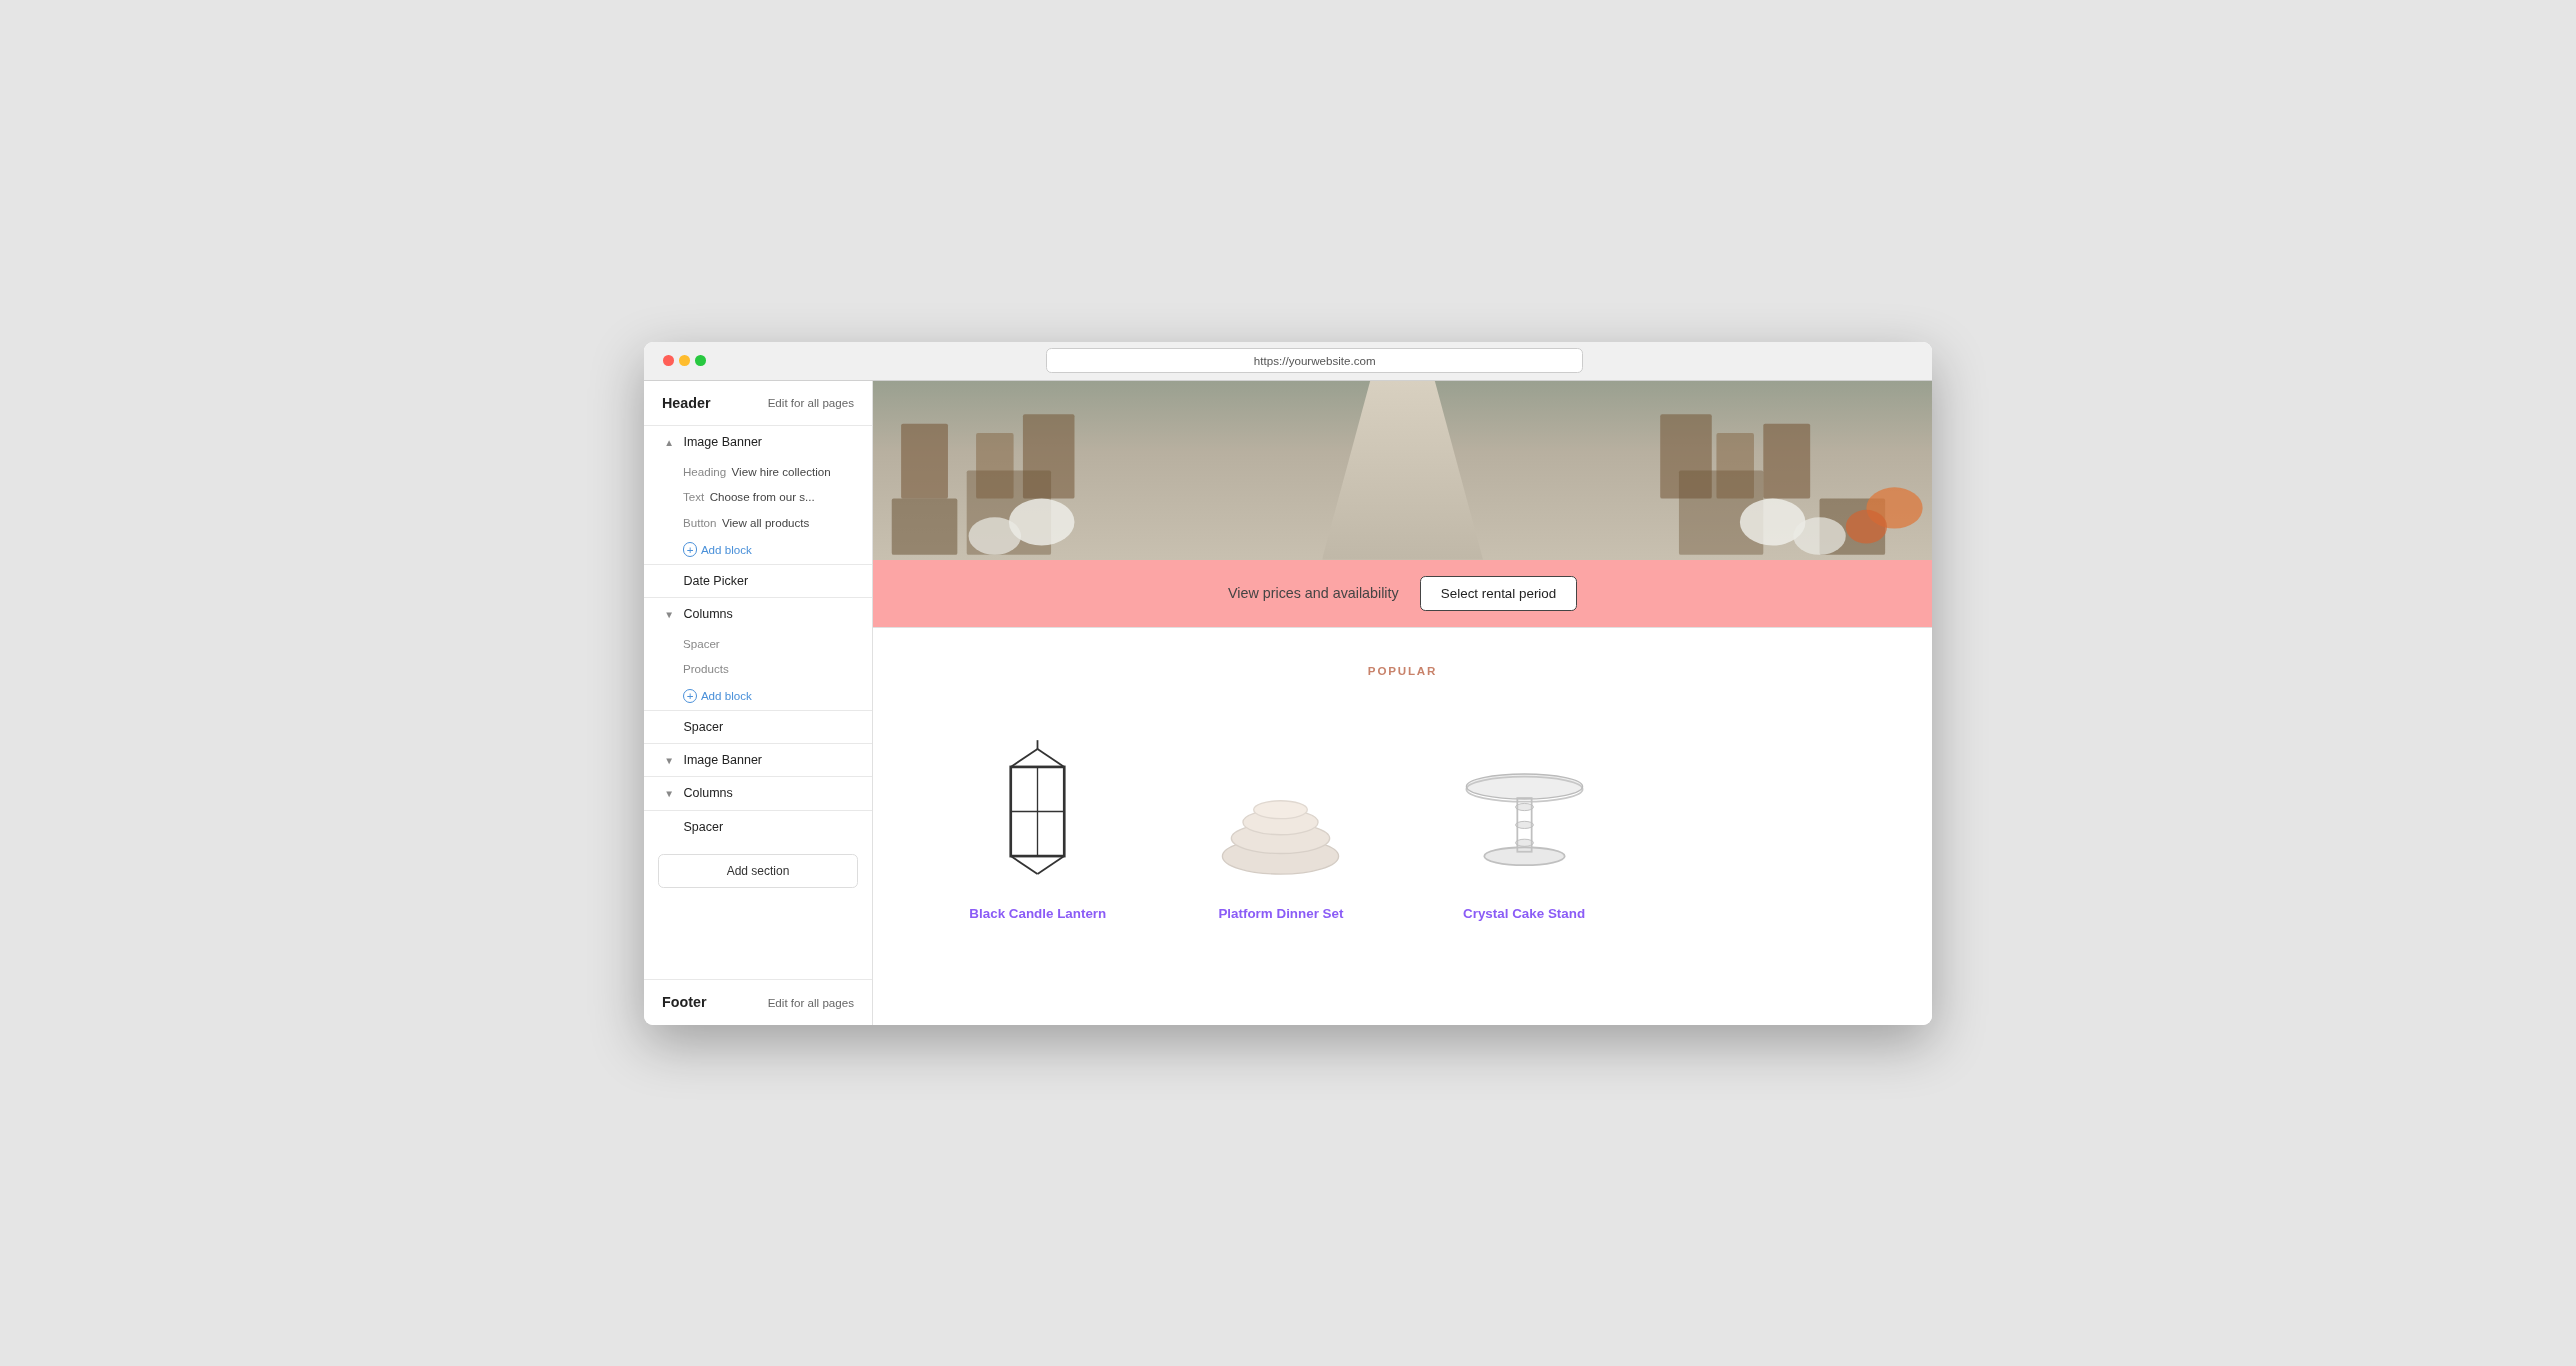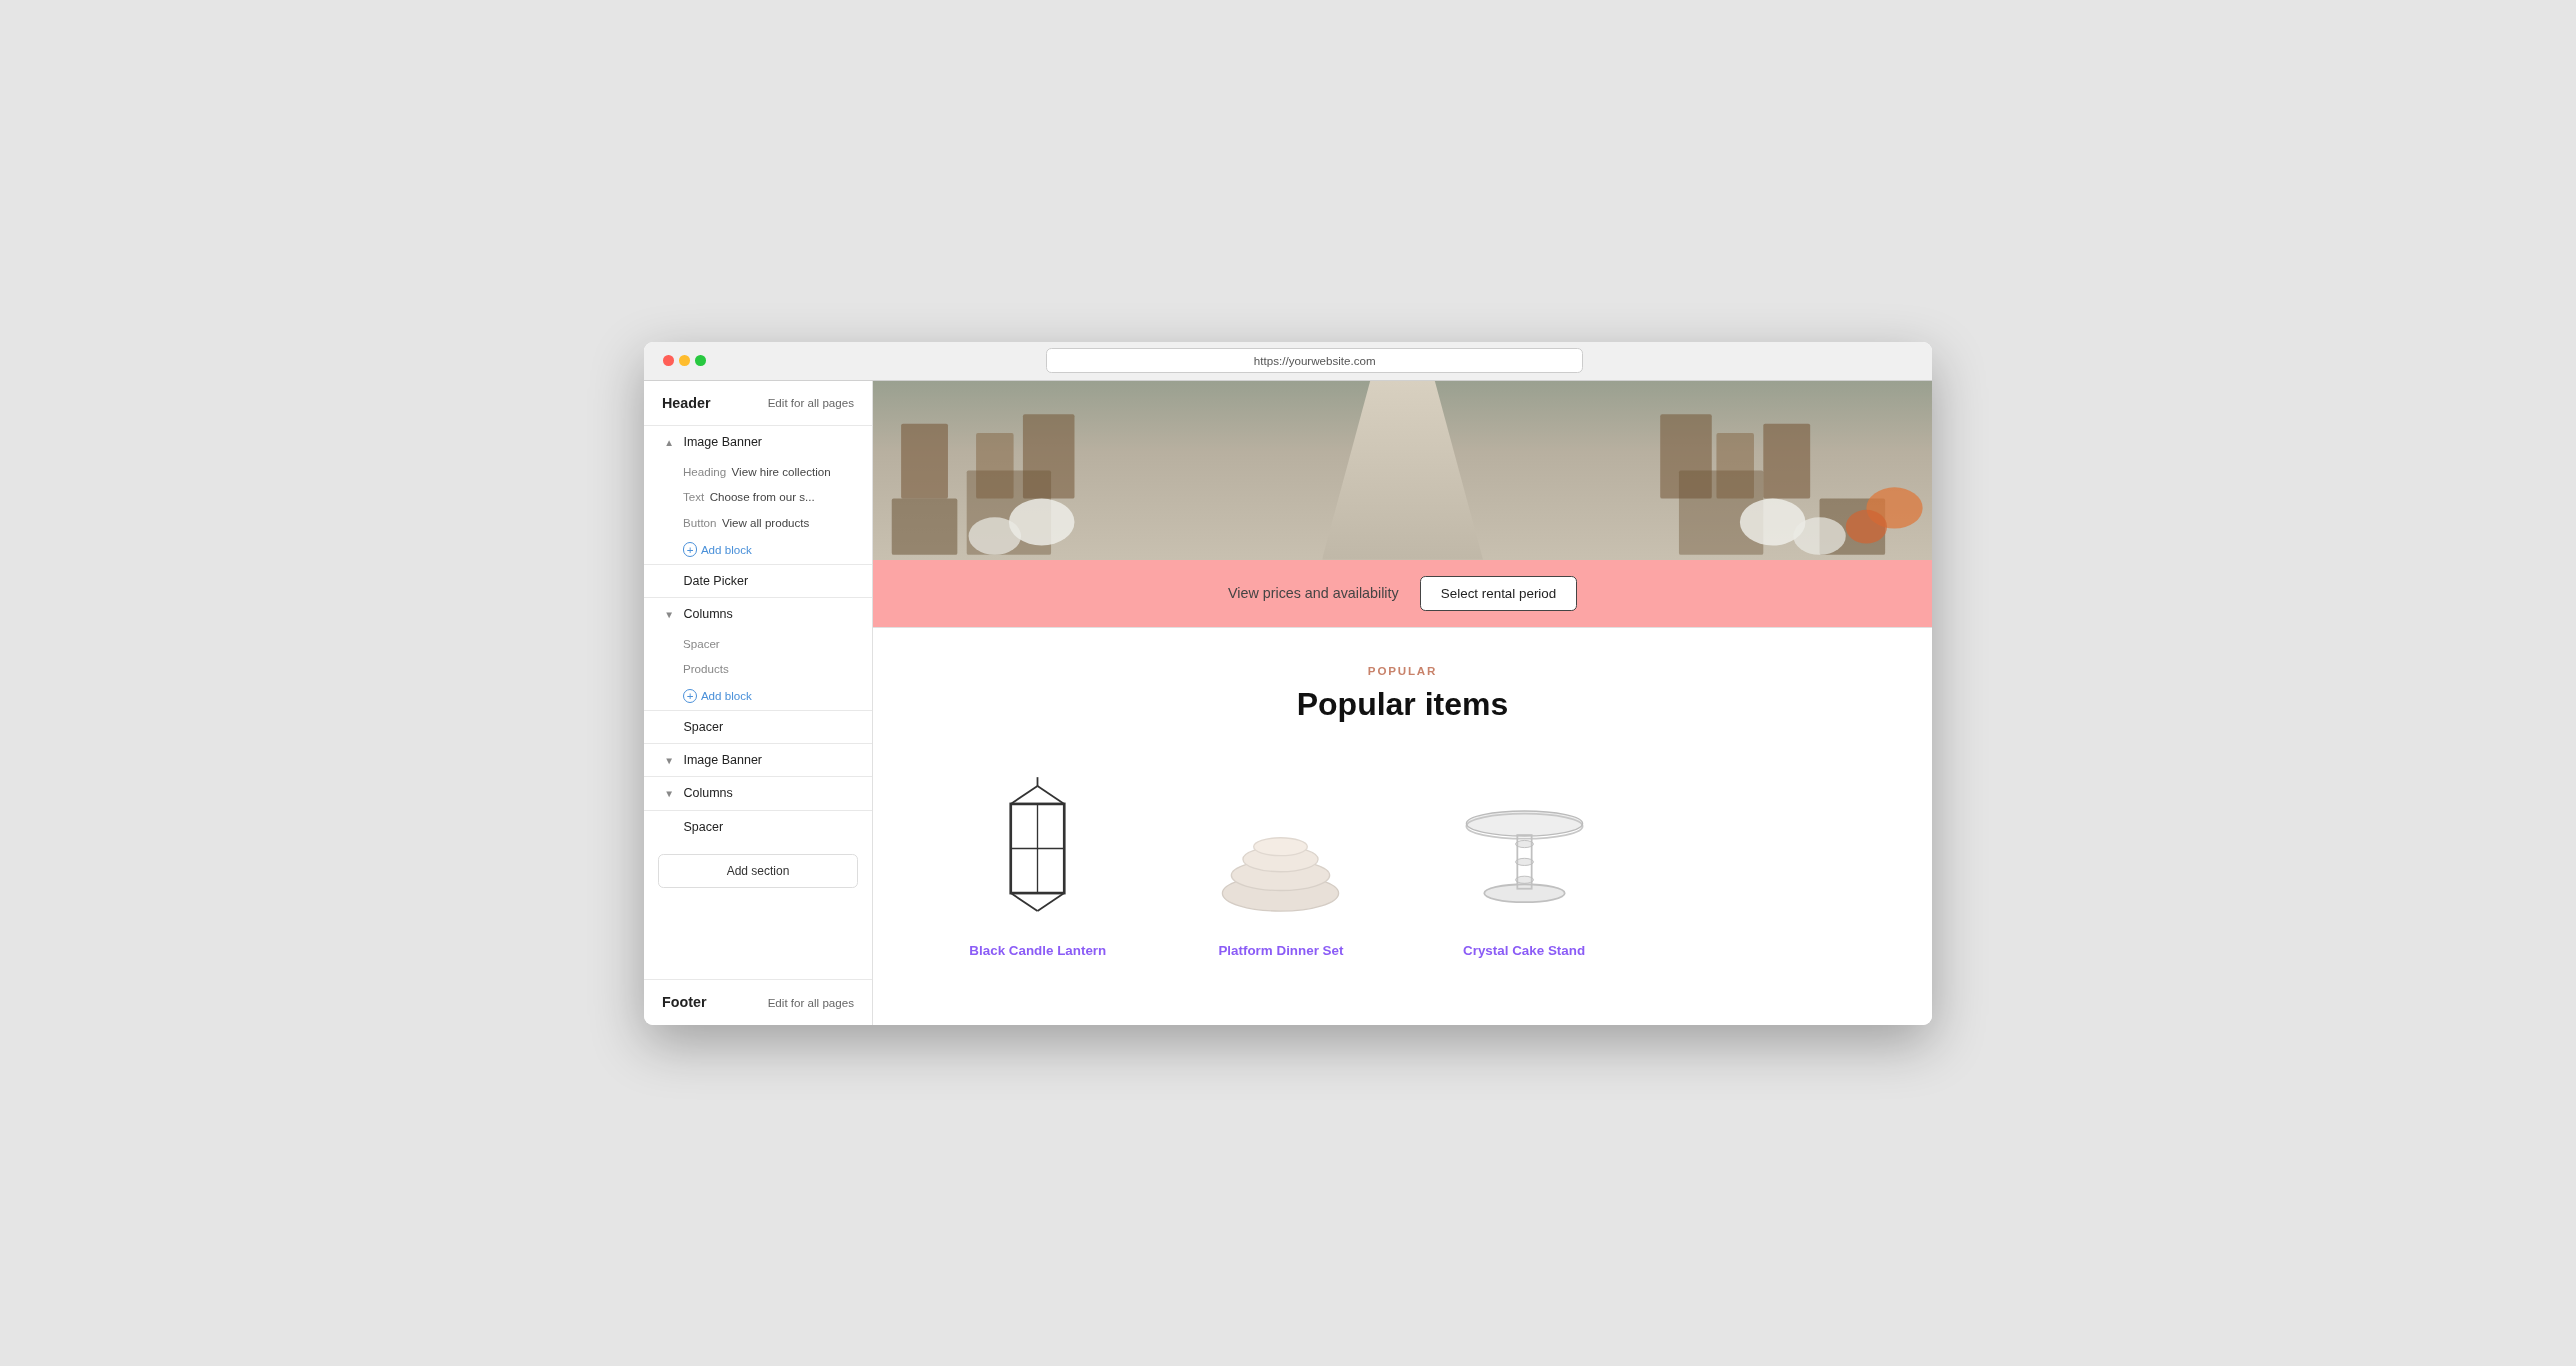--- a/index.html
+++ b/index.html
@@ -470,21 +470,20 @@
         </div>
       </div>
 
       <div class="date-picker-bar">
         <span class="date-picker-text">View prices and availability</span>
         <button class="date-picker-btn">Select rental period</button>
       </div>
 
       <div class="popular-section">
         <div class="popular-tag">POPULAR</div>
-        <div class="popular-heading">Popular items</div>
       </div>
 
       <div class="products-grid">
 
         <div class="product-card">
           <div class="product-image-area">
             <svg width="107" height="143" viewBox="0 0 120 160">
 
               <rect x="30" y="30" width="60" height="100" fill="none" stroke="#333" stroke-width="3"></rect>
               <line x1="30" y1="30" x2="60" y2="10" stroke="#333" stroke-width="2"></line>

